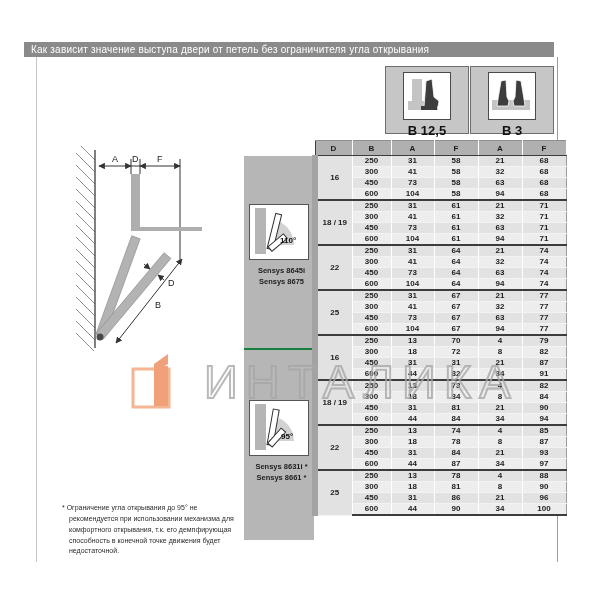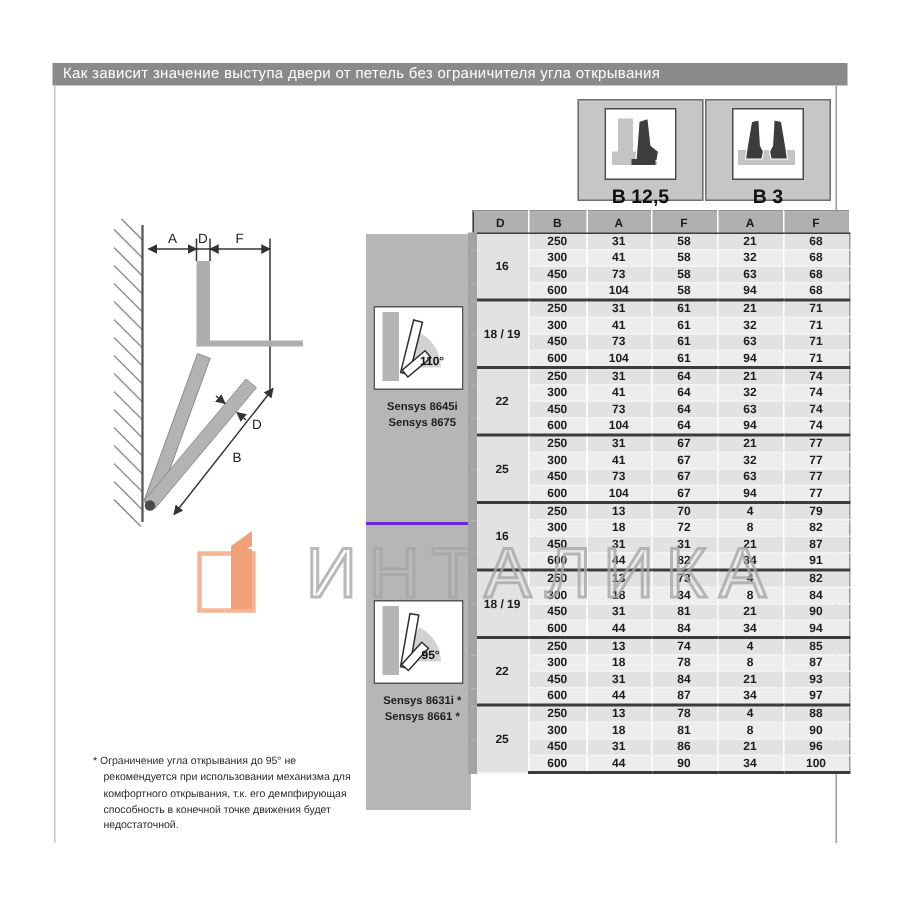--- a/index.html
+++ b/index.html
@@ -1,35 +1,35 @@
 <!DOCTYPE html>
 <html><head>
 <meta charset="utf-8">
 <style>
   html,body{margin:0;padding:0;background:#fff;}
   #page{position:relative;width:600px;height:600px;background:#fff;overflow:hidden;
         font-family:"Liberation Sans",sans-serif;}
   
-  .title-bar{position:absolute;left:35px;top:42px;width:530px;height:15px;background:#8a8a8a;
+  .title-bar{position:absolute;left:24px;top:42px;width:530px;height:15px;background:#8a8a8a;
              color:#fff;font-size:10px;line-height:15px;padding-left:7px;box-sizing:border-box;
              letter-spacing:.2px;}
   
   .frame-left{position:absolute;left:36px;top:57px;width:0;height:505px;border-left:1px solid #c6c6c6;}
   .frame-right{position:absolute;left:557px;top:57px;width:0;height:505px;border-left:1px solid #9c9c9c;}
   
   .legend{position:absolute;left:385px;top:66px;display:flex;gap:1px;}
   .legend-box{width:84px;height:68px;background:#c6c6c6;border:1px solid #6f6f6f;box-sizing:border-box;}
   .legend-img{width:46px;height:46px;background:#fff;border:1px solid #4a4a4a;margin:5px auto 0;}
   .legend-label{text-align:center;font-size:13px;font-weight:700;color:#111;margin-top:3px;}
   
   .diagram{position:absolute;left:62px;top:146px;}
   
   .side-sec{position:absolute;left:244px;width:70px;background:#b6b6b6;box-sizing:border-box;}
   .side-sec.s1{top:156px;height:192px;}
-  .side-sec.s2{top:348px;height:192px;border-top:2px solid #6d28d9;}
+  .side-sec.s2{top:348px;height:192px;border-top:2px solid #15803d;}
   .picto{width:60px;height:56px;background:#fff;border:1px solid #555;margin:48px auto 5px;box-sizing:border-box;}
   .s2 .picto{margin-top:50px;}
   .models{padding-left:5px;}
   .model-line{font-size:7.5px;font-weight:700;color:#1d1d1d;line-height:11px;text-align:center;}
   
   .spec-wrap{position:absolute;left:312px;top:140px;}
   table.spec{border-collapse:collapse;table-layout:fixed;}
   table.spec th{width:43px;height:14px;background:#b0b0b0;color:#1c1c1c;font-size:8px;font-weight:700;
                 text-align:center;padding:0;border-top:1px solid #8f8f8f;border-bottom:1px solid #3c3c3c;
                 border-right:1px solid #fff;border-left:1px solid #3c3c3c;}

